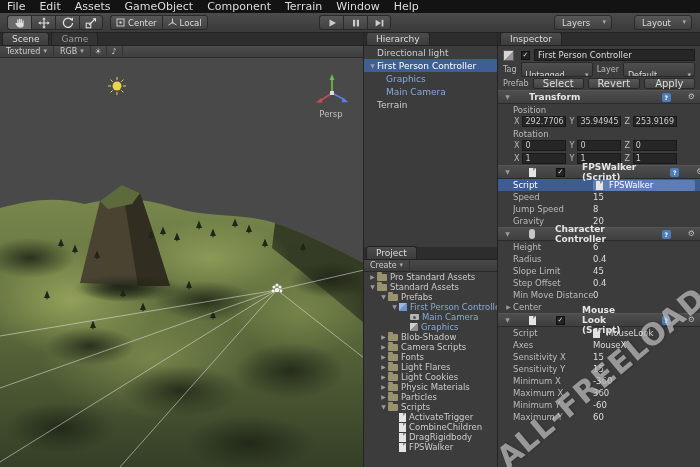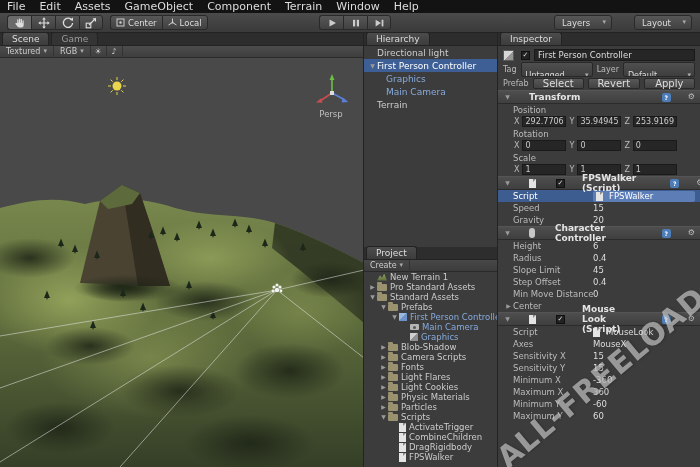--- a/index.html
+++ b/index.html
@@ -374,25 +374,20 @@
         <div class="tab">Project</div>
       </div>
       <div id="create-bar">
         <div class="mini-dd">
           <span>Create</span>
           <span class="caret-b">▾</span>
         </div>
       </div>
       <div class="tree" id="project-tree">
         <div class="p-item ind0">
-            <span class="fold-sp"></span>
-            <span class="ico ico-terrain"></span>
-            <span class="p-label">New Terrain 1</span>
-          </div>
-        <div class="p-item ind0">
             <span class="fold">▶</span>
             <span class="ico ico-folder"></span>
             <span class="p-label">Pro Standard Assets</span>
           </div>
         <div class="p-item ind0">
             <span class="fold">▼</span>
             <span class="ico ico-folder"></span>
             <span class="p-label">Standard Assets</span>
           </div>
         <div class="p-item ind1">
@@ -534,23 +529,20 @@
         <span>Rotation</span>
       </div>
     <div class="vec-row">
       <span class="axis">X</span>
         <input class="vec-field" value="0" style="">
       <span class="axis">Y</span>
         <input class="vec-field" value="0" style="">
       <span class="axis">Z</span>
         <input class="vec-field" value="0" style="">
     </div>
-    <div class="sub-row">
-        <span>Scale</span>
-      </div>
     <div class="vec-row">
       <span class="axis">X</span>
         <input class="vec-field" value="1" style="">
       <span class="axis">Y</span>
         <input class="vec-field" value="1" style="">
       <span class="axis">Z</span>
         <input class="vec-field" value="1" style="">
     </div>
 
     <div class="sec-hdr">
@@ -573,20 +565,24 @@
             <span class="ico ico-script"></span>
             <span>FPSWalker</span>
           </span>
         </span>
     </div>
     <div class="irow">
         <span class="plabel">Speed</span>
         <span class="pvalue">15</span>
       </div>
     <div class="irow">
+        <span class="plabel">Jump Speed</span>
+        <span class="pvalue">8</span>
+      </div>
+    <div class="irow">
         <span class="plabel">Gravity</span>
         <span class="pvalue">20</span>
       </div>
 
     <div class="sec-hdr">
       <span class="fold">▼</span>
       <span class="ico ico-person"></span>
       <span>Character Controller</span>
       <span class="spacer"></span>
       <span class="ico-book">

